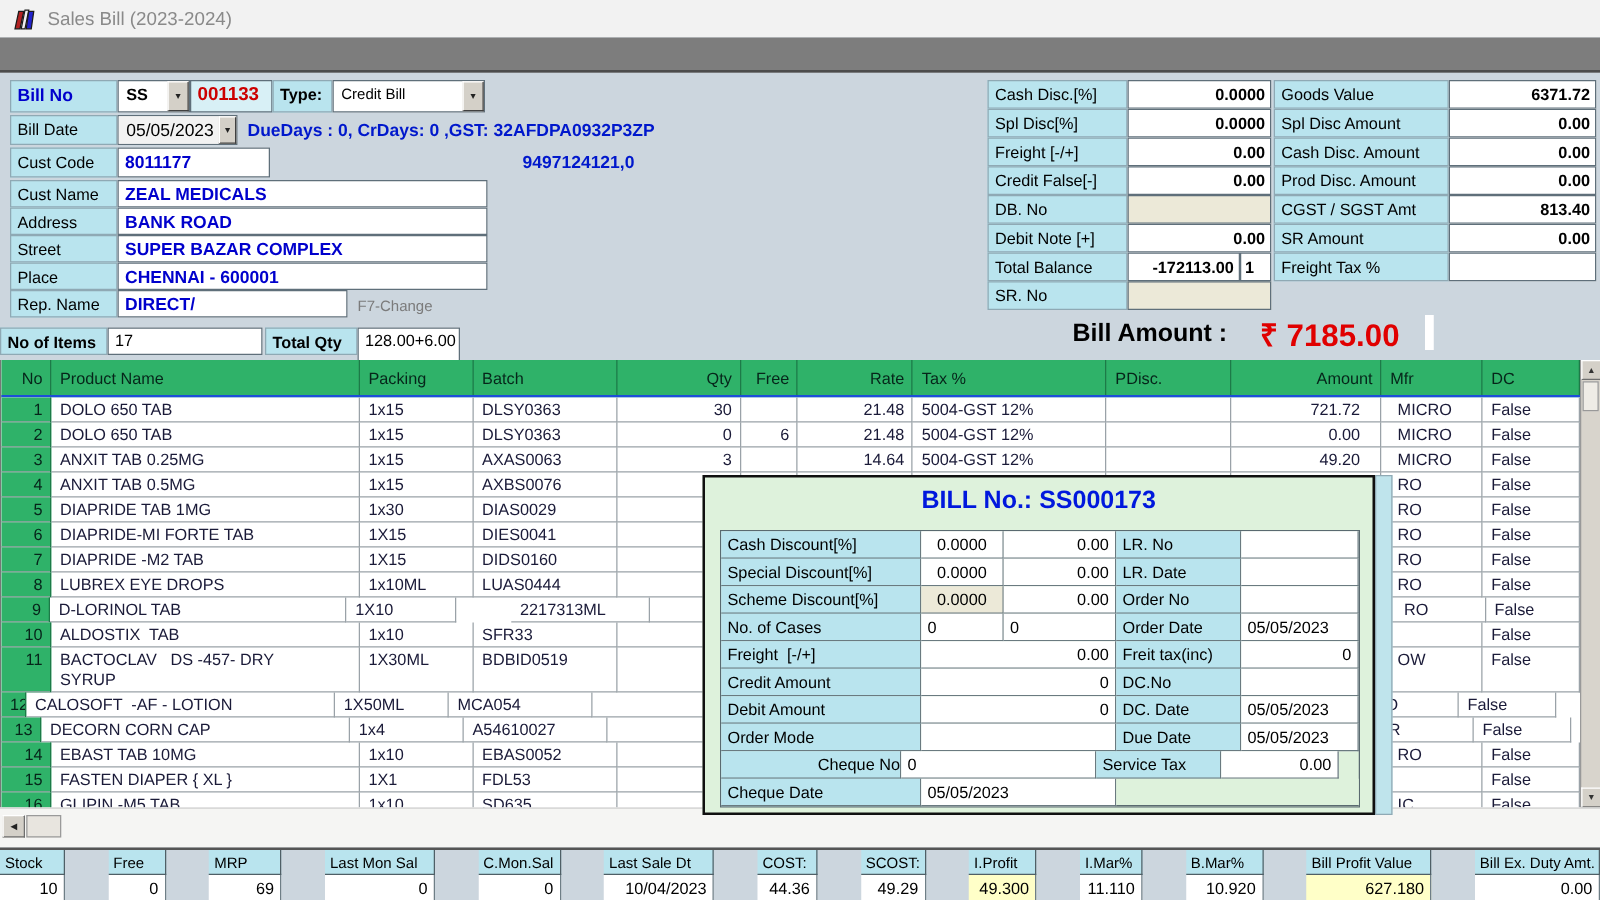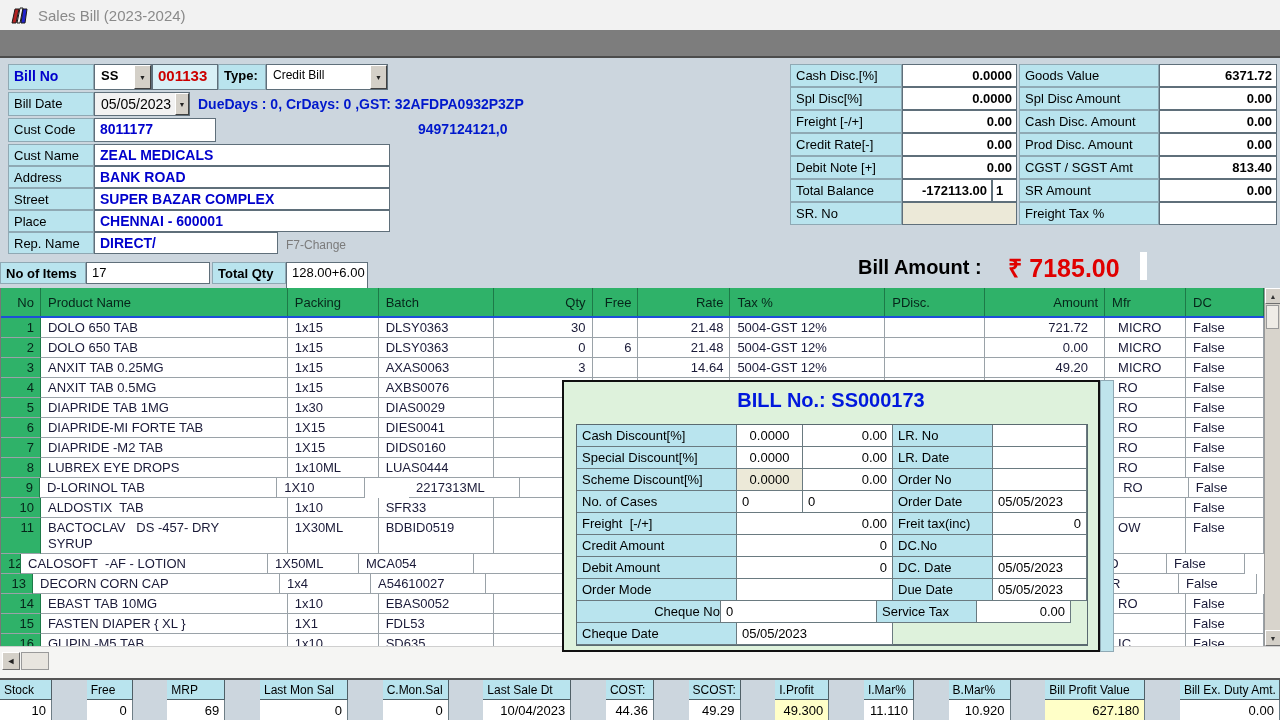--- a/index.html
+++ b/index.html
@@ -138,22 +138,26 @@
     </div>
     <div class="sumrow">
       <div class="s-lbl" style="width: 112px;">Spl Disc[%]</div>
       <div class="s-val" style="width: 115px;">0.0000</div>
     </div>
     <div class="sumrow">
       <div class="s-lbl" style="width: 112px;">Freight [-/+]</div>
       <div class="s-val" style="width: 115px;">0.00</div>
     </div>
     <div class="sumrow">
-      <div class="s-lbl" style="width: 112px;">Credit Rate[-]</div>
+      <div class="s-lbl" style="width: 112px;">Credit False[-]</div>
       <div class="s-val" style="width: 115px;">0.00</div>
+    </div>
+    <div class="sumrow">
+      <div class="s-lbl" style="width: 112px;">DB. No</div>
+      <div class="s-val dis" style="width: 115px;"></div>
     </div>
     <div class="sumrow">
       <div class="s-lbl" style="width: 112px;">Debit Note [+]</div>
       <div class="s-val" style="width: 115px;">0.00</div>
     </div>
     <div class="sumrow">
       <div class="s-lbl" style="width: 112px;">Total Balance</div>
       <div class="s-val" style="width: 90px;">-172113.00</div>
       <div class="s-extra" style="width: 25px;">1</div>
     </div>

